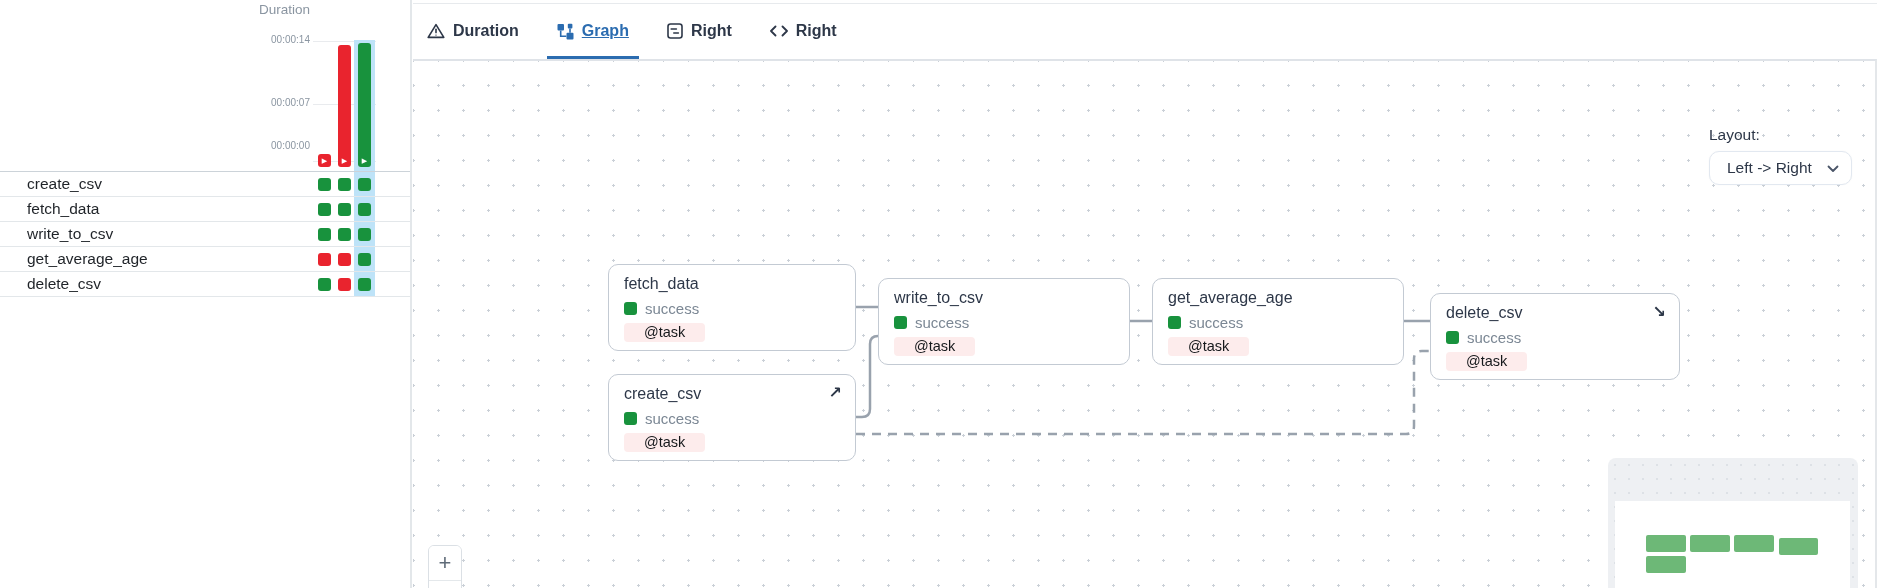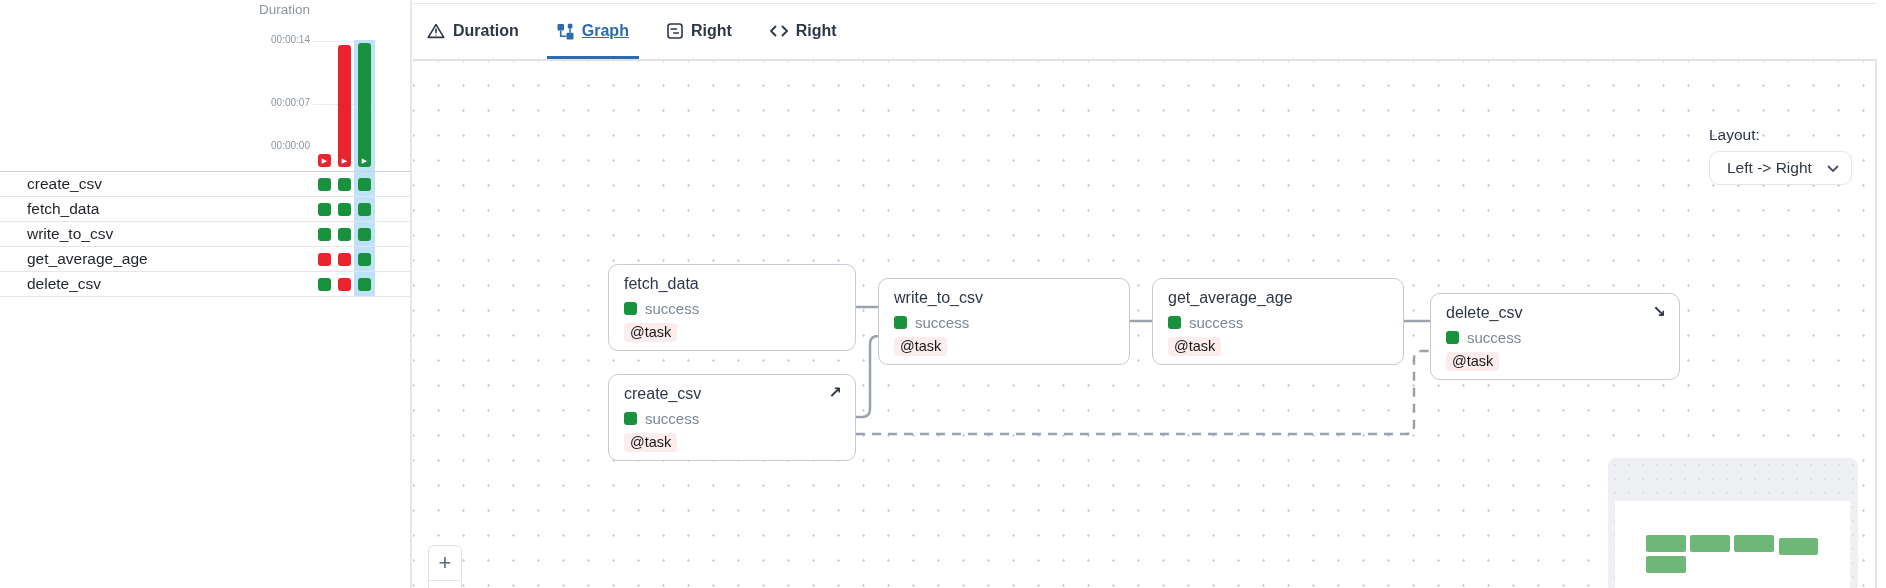--- a/index.html
+++ b/index.html
@@ -44,21 +44,21 @@
             background-image:radial-gradient(circle,#cad0d7 1.2px, transparent 1.4px);
             background-size:25px 25px; background-position:13px 12px; }
   #edges { position:absolute; left:0; top:0; width:1464px; height:529px; }
   .node { position:absolute; background:#fff; border:1px solid var(--node-border,#c3cad3);
           border-radius:10px; padding:10px 14px 8px 15px; cursor:pointer; }
   .node-title { font-size:16px; color:var(--text-dark,#2d3748); margin-bottom:7px; }
   .node-state { display:flex; align-items:center; gap:8px; margin-bottom:6px; }
   .state-dot { width:13px; height:13px; border-radius:3px; }
   .state-text { font-size:15px; color:#7b8794; }
   .task-badge { display:inline-block; background:var(--badge-bg,#fdecec); color:#15181b;
-                font-size:14.5px; padding:1px 6px 2px; border-radius:4px; }
+                font-size:14.5px; padding:1px 20px 2px; border-radius:4px; }
   .node-marker { position:absolute; right:13px; top:8px; font-size:16px; font-weight:bold;
                  color:var(--text-dark,#2d3748); font-family:"DejaVu Sans",sans-serif; }
 
   
   #layout-control { position:absolute; left:1296px; top:20px;margin-top:45px; }
   #layout-label { font-size:15.5px; color:var(--text-dark,#2d3748); margin-bottom:7px; }
   #layout-select { width:143px; height:34px; background:#fff; border:1px solid #e2e8f0;
                    border-radius:10px; display:flex; align-items:center; justify-content:space-between;
                    padding:0 12px 0 17px; cursor:pointer; box-shadow:0 0 2px rgba(0,0,0,0.04); }
   #layout-value { font-size:15.5px; color:var(--text-dark,#2d3748); }

